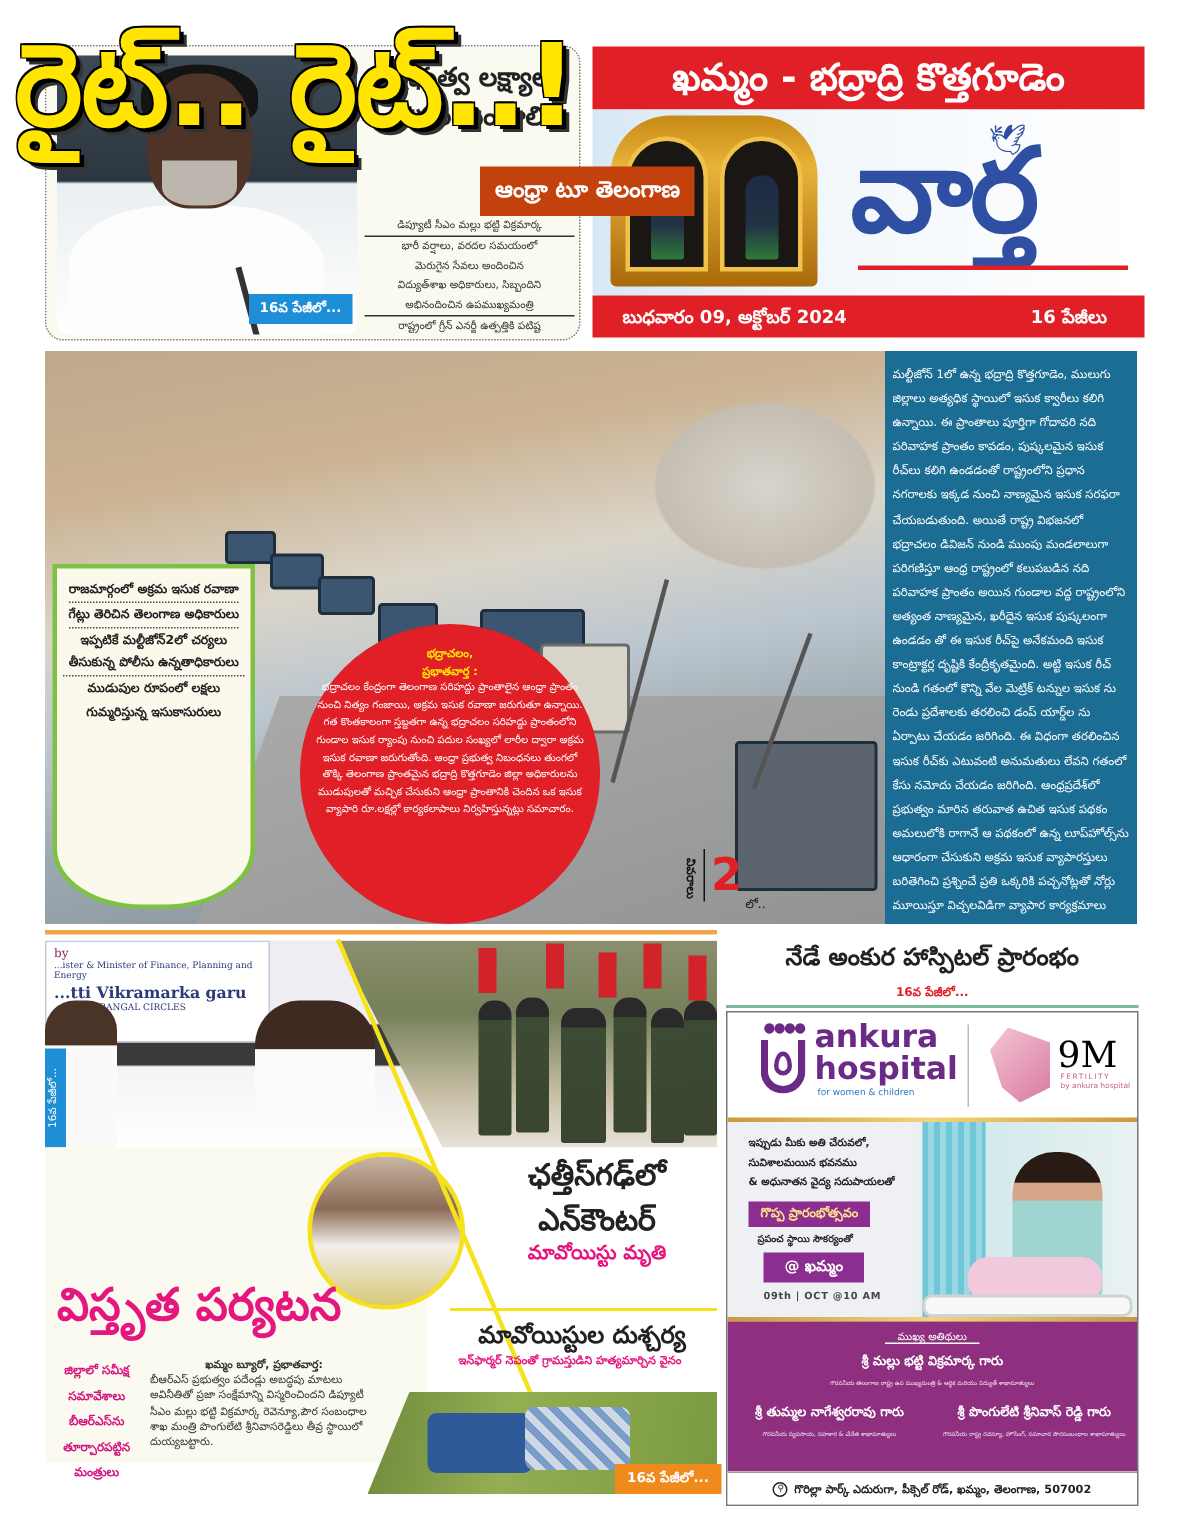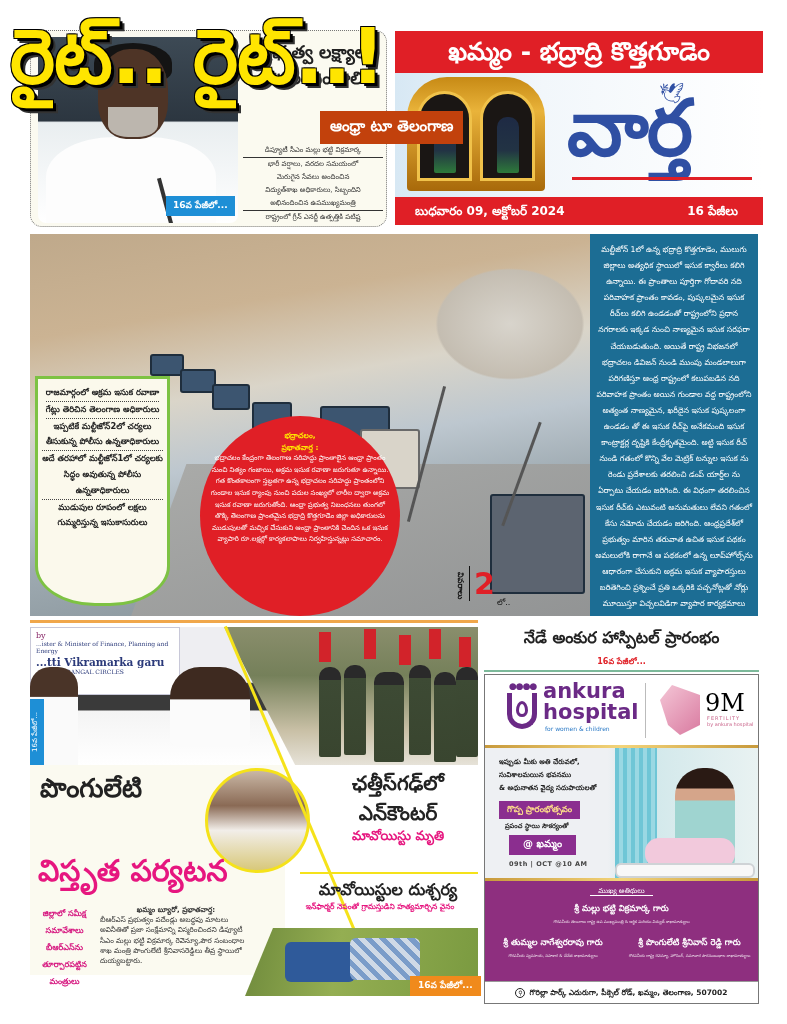--- a/index.html
+++ b/index.html
@@ -50,21 +50,21 @@
   #lead-subtitle { left: 320px; top: 111px; background: #c2410c; color: #fff; font-size: 15px; font-weight: bold; padding: 6px 10px; }
   #lead-sidebar { left: 5px; top: 142px; width: 135px; height: 230px; background: #fbf9ec; border: 3px solid #7dc243;
     border-radius: 0 0 60px 60px / 0 0 40px 40px; text-align: center; font-size: 8.3px; line-height: 15.8px; padding: 6px 4px; color: #222; font-weight: bold; }
   #lead-sidebar .sep { border-bottom: 1px dotted #444; display:inline-block; }
   #lead-circle { left: 170px; top: 182px; width: 200px; height: 200px; border-radius: 50%; background: #e01f26; color: #fff; text-align: center; font-size: 6.8px; line-height: 11.6px; padding: 14px 10px 0 10px; }
   #lead-circle .dateline { color: #ffe500; font-weight: bold; font-size: 7.5px; }
   #lead-continue { left: 396px; top: 345px; width: 60px; height: 35px; }
   #continue-vert { position:absolute; left:0; top:0; writing-mode: vertical-rl; font-size: 8px; color:#111; font-weight:bold; }
   #continue-num { position:absolute; left:14px; top:-6px; font-size: 30px; color: #e01f26; font-weight: bold; border-left: 1px solid #111; padding-left: 4px; }
   #continue-suffix { position:absolute; left:42px; top:26px; font-size: 8px; color:#111; }
-  #lead-column { left: 590px; top: 234px; width: 168px; height: 382px; background: #1c6d94; color: #fff; font-size: 7.8px; line-height: 16.1px; text-align: center; padding: 8px 5px; }
+  #lead-column { left: 590px; top: 234px; width: 168px; height: 382px; background: #1c6d94; color: #fff; font-size: 7.8px; line-height: 16.1px; padding: 8px 5px; }
 
   
   #divider { left: 30px; top: 620px; width: 448px; height: 3px; background: #f0a74b; }
 
   
   #photo-meeting { left: 30px; top: 627px; width: 250px; height: 138px; background: linear-gradient(180deg,#eeeef2 0%,#eeeef2 40%,#3a3a3a 41%,#3a3a3a 60%,#f4f4f4 61%,#ffffff 100%); overflow:hidden; }
   #banner { position:absolute; left:0; top:0; width:150px; height:68px; background:#fff; border:1px solid #c8c8d8; font-family:"DejaVu Serif", serif; color:#2b3a7a; font-size:6px; padding:3px 5px; }
   #banner .by { font-size: 8px; color:#8a2a6a; display:block; }
   #banner .name { font-size: 10.5px; font-weight:bold; color:#2b3a7a; display:block; margin-top:2px; }
   #banner .date { color:#e01f26; display:block; }
@@ -193,21 +193,20 @@
   <div class="pole" style="left:395px;top:150px;height:140px;transform:rotate(15deg)"></div>
   <div class="pole" style="left:490px;top:185px;height:110px;transform:rotate(20deg)"></div>
 </div>
 <div id="lead-title" class="abs">రైట్.. రైట్..!</div>
 <div id="lead-subtitle" class="abs">ఆంధ్రా టూ తెలంగాణ</div>
 
 <div id="lead-sidebar" class="abs" style="left:35px;top:376px">
   <div><span class="sep">రాజమార్గంలో అక్రమ ఇసుక రవాణా</span></div>
   <div><span class="sep">గేట్లు తెరిచిన తెలంగాణ అధికారులు</span></div>
   <div><span class="sep">ఇప్పటికే మల్టీజోన్2లో చర్యలు తీసుకున్న పోలీసు ఉన్నతాధికారులు</span></div>
-  <div><span class="sep">అదే తరహాలో మల్టీజోన్1లో చర్యలకు సిద్ధం అవుతున్న పోలీసు ఉన్నతాధికారులు</span></div>
   <div><span>ముడుపుల రూపంలో లక్షలు గుమ్మరిస్తున్న ఇసుకాసురులు</span></div>
 </div>
 
 <div id="lead-circle" class="abs" style="left:200px;top:416px">
   <div class="dateline">భద్రాచలం,</div>
   <div class="dateline">ప్రభాతవార్త :</div>
   <div>భద్రాచలం కేంద్రంగా తెలంగాణ సరిహద్దు ప్రాంతాలైన ఆంధ్రా ప్రాంతం నుంచి నిత్యం గంజాయి, అక్రమ ఇసుక రవాణా జరుగుతూ ఉన్నాయి. గత కొంతకాలంగా స్తబ్దతగా ఉన్న భద్రాచలం సరిహద్దు ప్రాంతంలోని గుండాల ఇసుక ర్యాంపు నుంచి పదుల సంఖ్యలో లారీల ద్వారా అక్రమ ఇసుక రవాణా జరుగుతోంది. ఆంధ్రా ప్రభుత్వ నిబంధనలు తుంగలో తొక్కి తెలంగాణ ప్రాంతమైన భద్రాద్రి కొత్తగూడెం జిల్లా అధికారులను ముడుపులతో మచ్చిక చేసుకుని ఆంధ్రా ప్రాంతానికి చెందిన ఒక ఇసుక వ్యాపారి రూ.లక్షల్లో కార్యకలాపాలు నిర్వహిస్తున్నట్లు సమాచారం.</div>
 </div>
 
 <div id="lead-continue" class="abs" style="left:455px;top:572px">
@@ -242,21 +241,20 @@
   <div class="soldier" style="left:120px;top:38px"></div>
   <div class="soldier" style="left:150px;top:45px;width:30px"></div>
   <div class="soldier" style="left:185px;top:38px"></div>
   <div class="soldier" style="left:210px;top:45px"></div>
   <div class="soldier" style="left:232px;top:40px"></div>
 </div>
 
 <div id="story-left" class="abs"></div>
 <div id="photo-people" class="abs"></div>
 <div id="story-left-head1" class="abs">
-  <div>పొంగులేటి</div>
 </div>
 <div id="story-left-head2" class="abs">విస్తృత పర్యటన</div>
 <div id="story-left-bullets" class="abs">
   <div>జిల్లాలో సమీక్ష</div>
   <div>సమావేశాలు</div>
   <div>బీఆర్ఎస్‌ను</div>
   <div>తూర్పారపట్టిన</div>
   <div>మంత్రులు</div>
 </div>
 <div id="story-left-body" class="abs">

